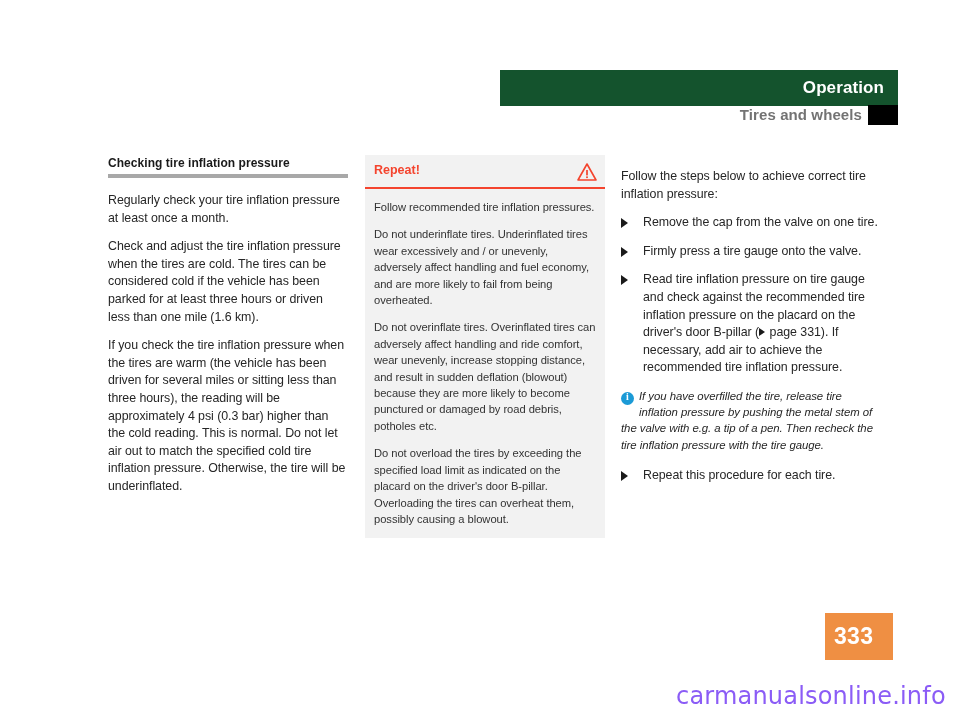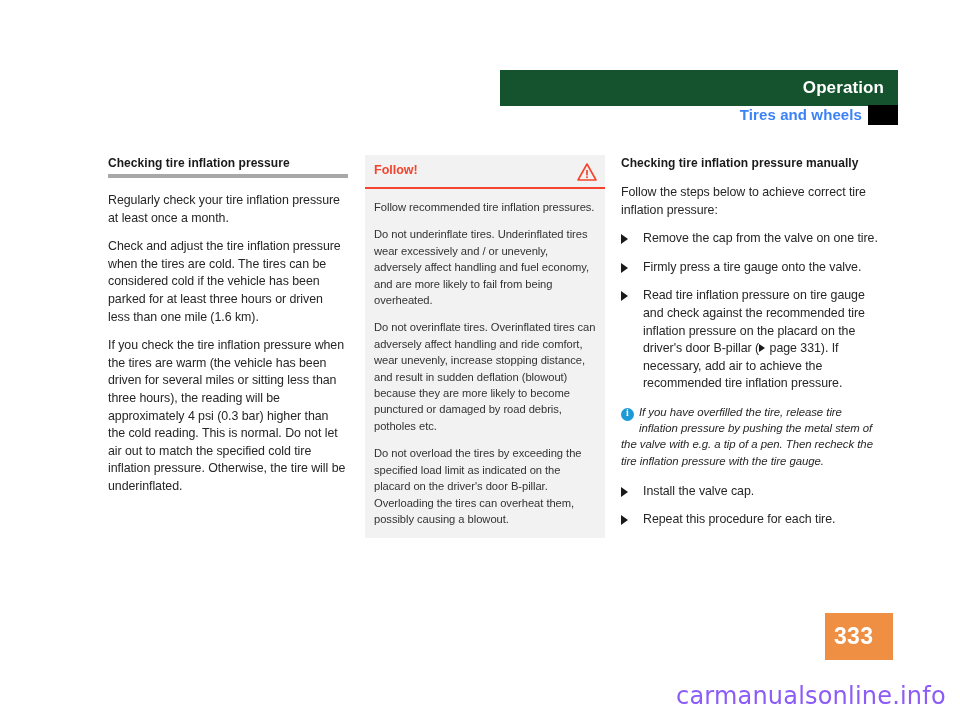--- a/index.html
+++ b/index.html
@@ -40,21 +40,21 @@
     top: 106px;
     width: 398px;
     height: 22px;
   }
   #header-section {
     position: absolute;
     right: 36px;
     top: 0px;
     font-size: 15px;
     font-weight: bold;
-    color: #3b82f6;
+    color: #737373;
     letter-spacing: 0.1px;
     white-space: nowrap;
   }
   #header-tab {
     position: absolute;
     left: 868px;
     top: 105px;
     width: 30px;
     height: 20px;
     background: #000000;
@@ -252,40 +252,39 @@
   <div class="heading-rule"></div>
   <div style="height:14px"></div>
   <p class="body-text">Regularly check your tire inflation pressure at least once a month.</p>
   <p class="body-text">Check and adjust the tire inflation pressure when the tires are cold. The tires can be considered cold if the vehicle has been parked for at least three hours or driven less than one mile (1.6 km).</p>
   <p class="body-text">If you check the tire inflation pressure when the tires are warm (the vehicle has been driven for several miles or sitting less than three hours), the reading will be approximately 4 psi (0.3 bar) higher than the cold reading. This is normal. Do not let air out to match the specified cold tire inflation pressure. Otherwise, the tire will be underinflated.</p>
 </div>
 
 <div class="column" id="col-mid">
   <div id="warning-box">
     <div id="warning-head">
-      <div id="warning-title">Follow!</div>
+      <div id="warning-title">Repeat!</div>
       <div id="warning-icon">
         <svg width="20" height="20" viewBox="0 0 20 20">
           <polygon points="10,2 19,18 1,18" fill="none" stroke="#f4442e" stroke-width="1.6" stroke-linejoin="round"></polygon>
           <rect x="9.15" y="8" width="1.7" height="5.4" fill="#f4442e"></rect>
           <rect x="9.15" y="14.4" width="1.7" height="1.7" fill="#f4442e"></rect>
         </svg>
       </div>
     </div>
     <div id="warning-body">
       <p>Follow recommended tire inflation pressures.</p>
       <p>Do not underinflate tires. Underinflated tires wear excessively and / or unevenly, adversely affect handling and fuel economy, and are more likely to fail from being overheated.</p>
       <p>Do not overinflate tires. Overinflated tires can adversely affect handling and ride comfort, wear unevenly, increase stopping distance, and result in sudden deflation (blowout) because they are more likely to become punctured or damaged by road debris, potholes etc.</p>
       <p>Do not overload the tires by exceeding the specified load limit as indicated on the placard on the driver's door B-pillar. Overloading the tires can overheat them, possibly causing a blowout.</p>
     </div>
   </div>
 </div>
 
 <div class="column" id="col-right">
-  <h2 class="sec-heading">Checking tire inflation pressure manually</h2>
   <div style="height:13px"></div>
   <p class="body-text">Follow the steps below to achieve correct tire inflation pressure:</p>
 
   <ul class="step-list">
     <li>
       <span class="bullet-tri"></span>
       <span>Remove the cap from the valve on one tire.</span>
     </li>
     <li>
       <span class="bullet-tri"></span>
@@ -298,24 +297,20 @@
   </ul>
 
   <div id="info-note">
     <span class="info-icon"></span>
     <p>If you have overfilled the tire, release tire inflation pressure by pushing the metal stem of the valve with e.g. a tip of a pen. Then recheck the tire inflation pressure with the tire gauge.</p>
   </div>
 
   <ul class="step-list">
     <li>
       <span class="bullet-tri"></span>
-      <span>Install the valve cap.</span>
-    </li>
-    <li>
-      <span class="bullet-tri"></span>
       <span>Repeat this procedure for each tire.</span>
     </li>
   </ul>
 </div>
 
 <div id="page-number-box">
   <div id="page-number">333</div>
 </div>
 
 <div id="watermark">carmanualsonline.info</div>

